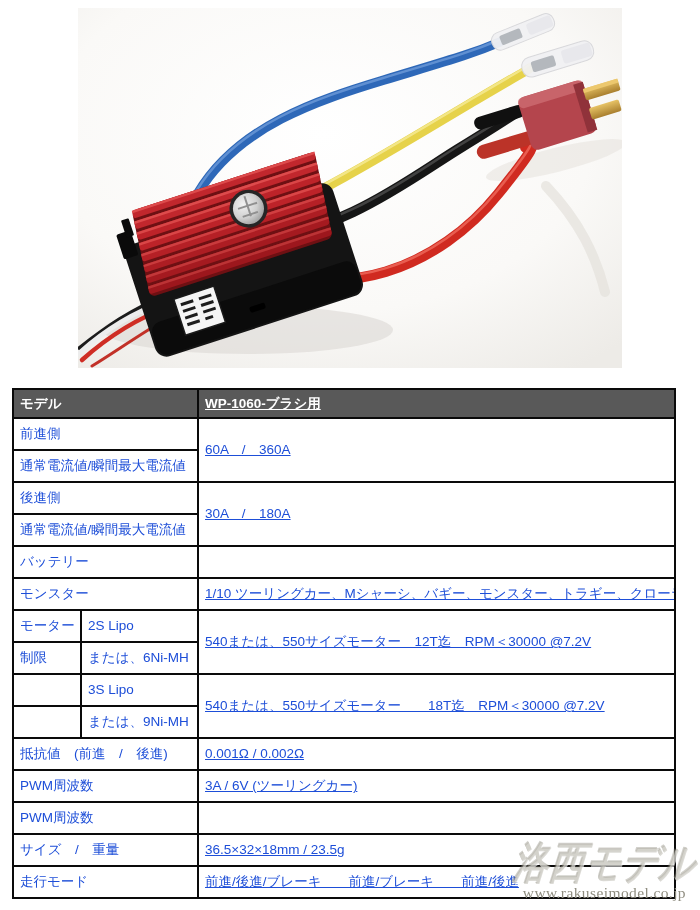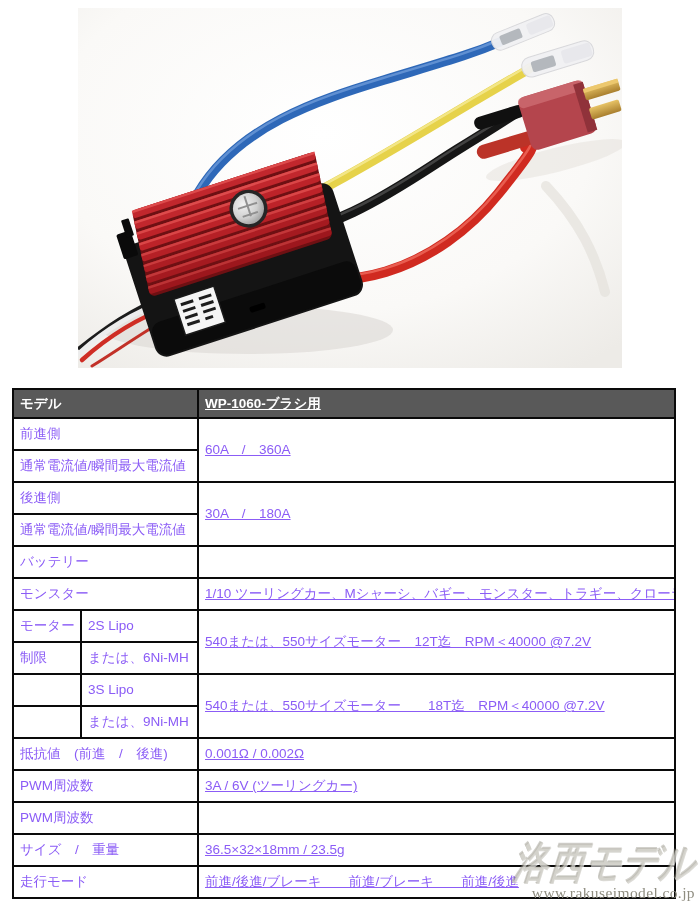--- a/index.html
+++ b/index.html
@@ -1,34 +1,34 @@
 <!DOCTYPE html>
 <html><head>
 <meta charset="utf-8">
 <style>
   html,body{margin:0;padding:0;background:#ffffff;}
   .page{position:relative;width:700px;height:910px;background:#ffffff;overflow:hidden;
         font-family:"Liberation Sans","DejaVu Sans",sans-serif;}
   .photo-wrap{position:absolute;left:78px;top:8px;width:544px;height:360px;}
   
   .spec-table{position:absolute;left:12px;top:388px;width:664px;border-collapse:collapse;table-layout:fixed;}
-  .spec-table td{border:2px solid #0a0a0a;font-size:13.5px;color:#8b5cf6;
+  .spec-table td{border:2px solid #0a0a0a;font-size:13.5px;color:#1d4ed8;
                  padding:1px 6px;height:28px;line-height:1.15;overflow:hidden;white-space:nowrap;}
   .spec-table tr.hdr td{background:#595959;color:#ffffff;font-weight:bold;height:25px;}
   .spec-table td.label{text-align:left;}
   .spec-table td.value{text-align:left;text-decoration:underline;}
   .spec-table col.c1{width:68px;}
   .spec-table col.c2{width:117px;}
   
   .wm-logo{position:absolute;left:514px;top:834px;z-index:6;white-space:nowrap;
            font-size:44px;font-weight:800;font-style:italic;letter-spacing:1px;
            color:rgba(172,169,157,0.42);
            text-shadow:1px 1px 0 rgba(255,255,255,0.65),-1px -1px 0 rgba(125,122,110,0.35);
            transform:scaleX(0.80) skewX(-8deg);transform-origin:left center;pointer-events:none;}
-  .wm-url{position:absolute;right:5px;top:884px;z-index:6;
+  .wm-url{position:absolute;right:14px;top:884px;z-index:6;
           font-family:"Liberation Serif","DejaVu Serif",serif;
           font-size:15.5px;letter-spacing:0.4px;color:#8f8d80;pointer-events:none;}
 </style>
 </head>
 <body>
 
 <div class="page">
 
   <div class="photo-wrap">
     <svg width="544" height="360" viewBox="0 0 544 360" xmlns="http://www.w3.org/2000/svg">
@@ -178,30 +178,30 @@
         <td colspan="2" class="label">バッテリー</td>
         <td class="value"></td>
       </tr>
       <tr>
         <td colspan="2" class="label">モンスター</td>
         <td class="value">1/10 ツーリングカー、Mシャーシ、バギー、モンスター、トラギー、クローラー</td>
       </tr>
       <tr>
         <td class="label">モーター</td>
         <td class="label">2S Lipo</td>
-        <td rowspan="2" class="value">540または、550サイズモーター　12T迄　RPM＜40000 @7.2V</td>
+        <td rowspan="2" class="value">540または、550サイズモーター　12T迄　RPM＜30000 @7.2V</td>
       </tr>
       <tr>
         <td class="label">制限</td>
         <td class="label">または、6Ni-MH</td>
       </tr>
       <tr>
         <td class="label"></td>
         <td class="label">3S Lipo</td>
-        <td rowspan="2" class="value">540または、550サイズモーター　　18T迄　RPM＜40000 @7.2V</td>
+        <td rowspan="2" class="value">540または、550サイズモーター　　18T迄　RPM＜30000 @7.2V</td>
       </tr>
       <tr>
         <td class="label"></td>
         <td class="label">または、9Ni-MH</td>
       </tr>
       <tr>
         <td colspan="2" class="label">抵抗値　(前進　/　後進)</td>
         <td class="value">0.001Ω / 0.002Ω</td>
       </tr>
       <tr>

